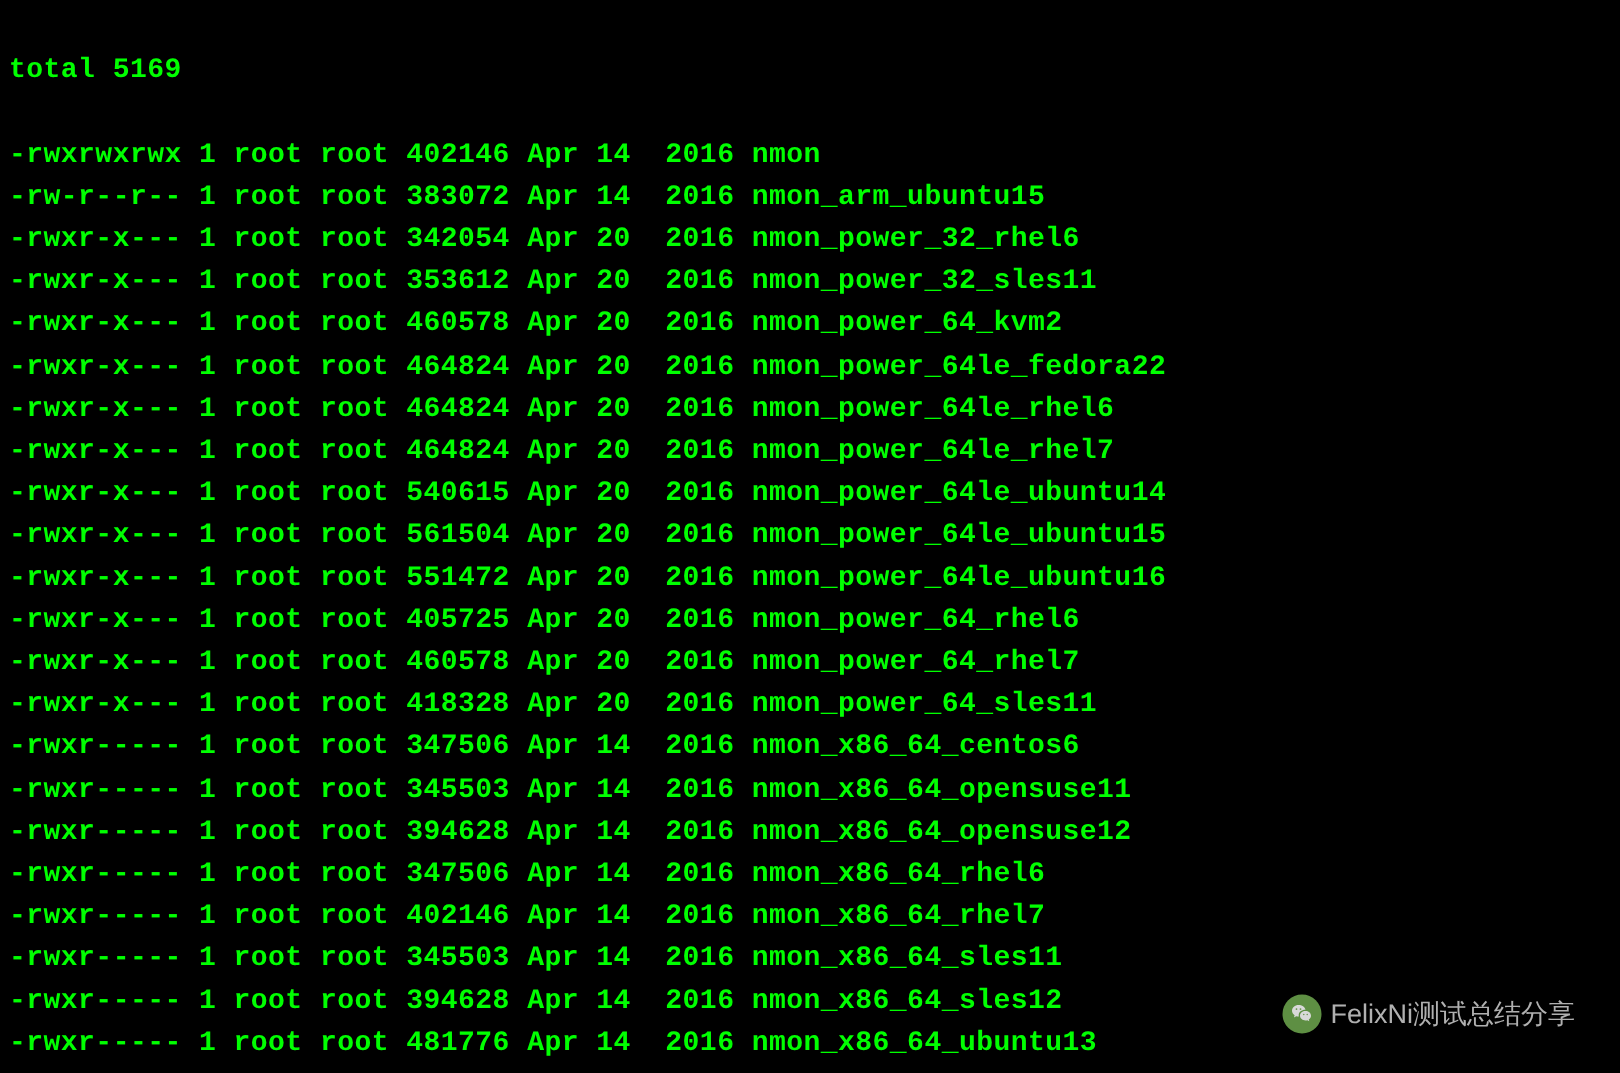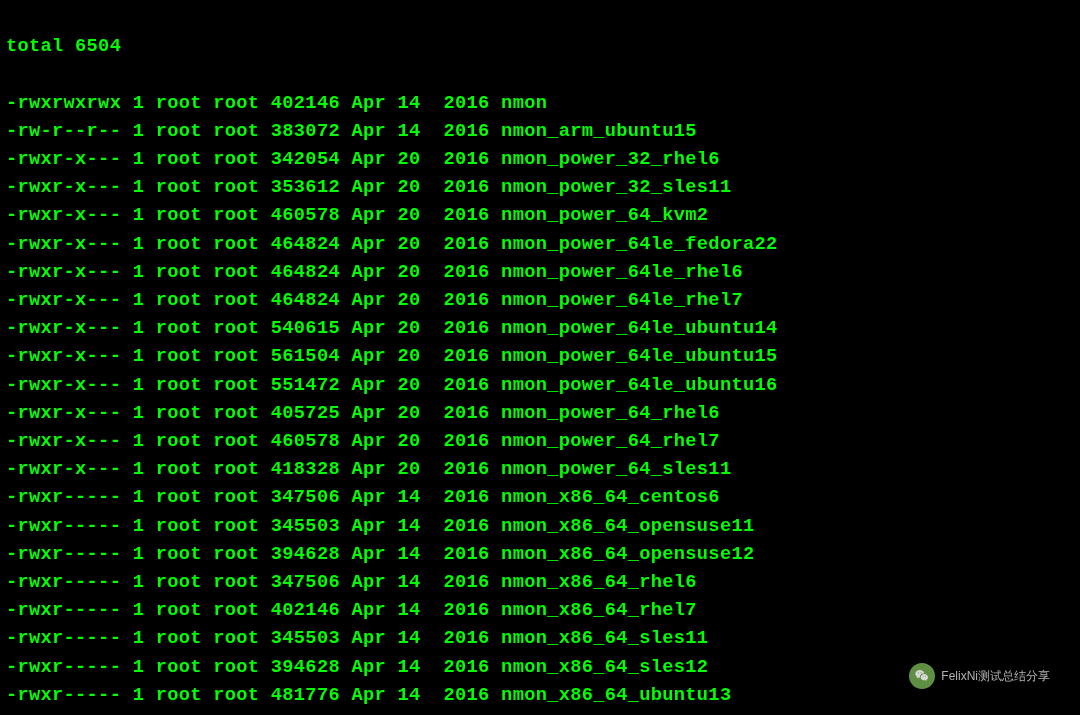--- a/index.html
+++ b/index.html
@@ -26,21 +26,21 @@
   }
   .watermark {
     position: absolute;
     right: 30px;
     bottom: 26px;
     display: flex;
     align-items: center;
     gap: 6px;
     color: #cfcfcf;
     font-family: sans-serif;
-    font-size: 12px;
+    font-size: 18px;
     opacity: 0.85;
   }
   .watermark .wm-icon {
     width: 26px;
     height: 26px;
     border-radius: 50%;
     background: #6fa84f;
     display: flex;
     align-items: center;
     justify-content: center;
@@ -48,21 +48,21 @@
   .watermark .wm-icon svg {
     width: 16px;
     height: 16px;
     fill: #fff;
   }
 </style>
 </head>
 <body>
 
 <div class="terminal">
-<div>total 6504</div>
+<div>total 5169</div>
 <div id="file-list">-rwxrwxrwx 1 root root 402146 Apr 14  2016 nmon
 -rw-r--r-- 1 root root 383072 Apr 14  2016 nmon_arm_ubuntu15
 -rwxr-x--- 1 root root 342054 Apr 20  2016 nmon_power_32_rhel6
 -rwxr-x--- 1 root root 353612 Apr 20  2016 nmon_power_32_sles11
 -rwxr-x--- 1 root root 460578 Apr 20  2016 nmon_power_64_kvm2
 -rwxr-x--- 1 root root 464824 Apr 20  2016 nmon_power_64le_fedora22
 -rwxr-x--- 1 root root 464824 Apr 20  2016 nmon_power_64le_rhel6
 -rwxr-x--- 1 root root 464824 Apr 20  2016 nmon_power_64le_rhel7
 -rwxr-x--- 1 root root 540615 Apr 20  2016 nmon_power_64le_ubuntu14
 -rwxr-x--- 1 root root 561504 Apr 20  2016 nmon_power_64le_ubuntu15

